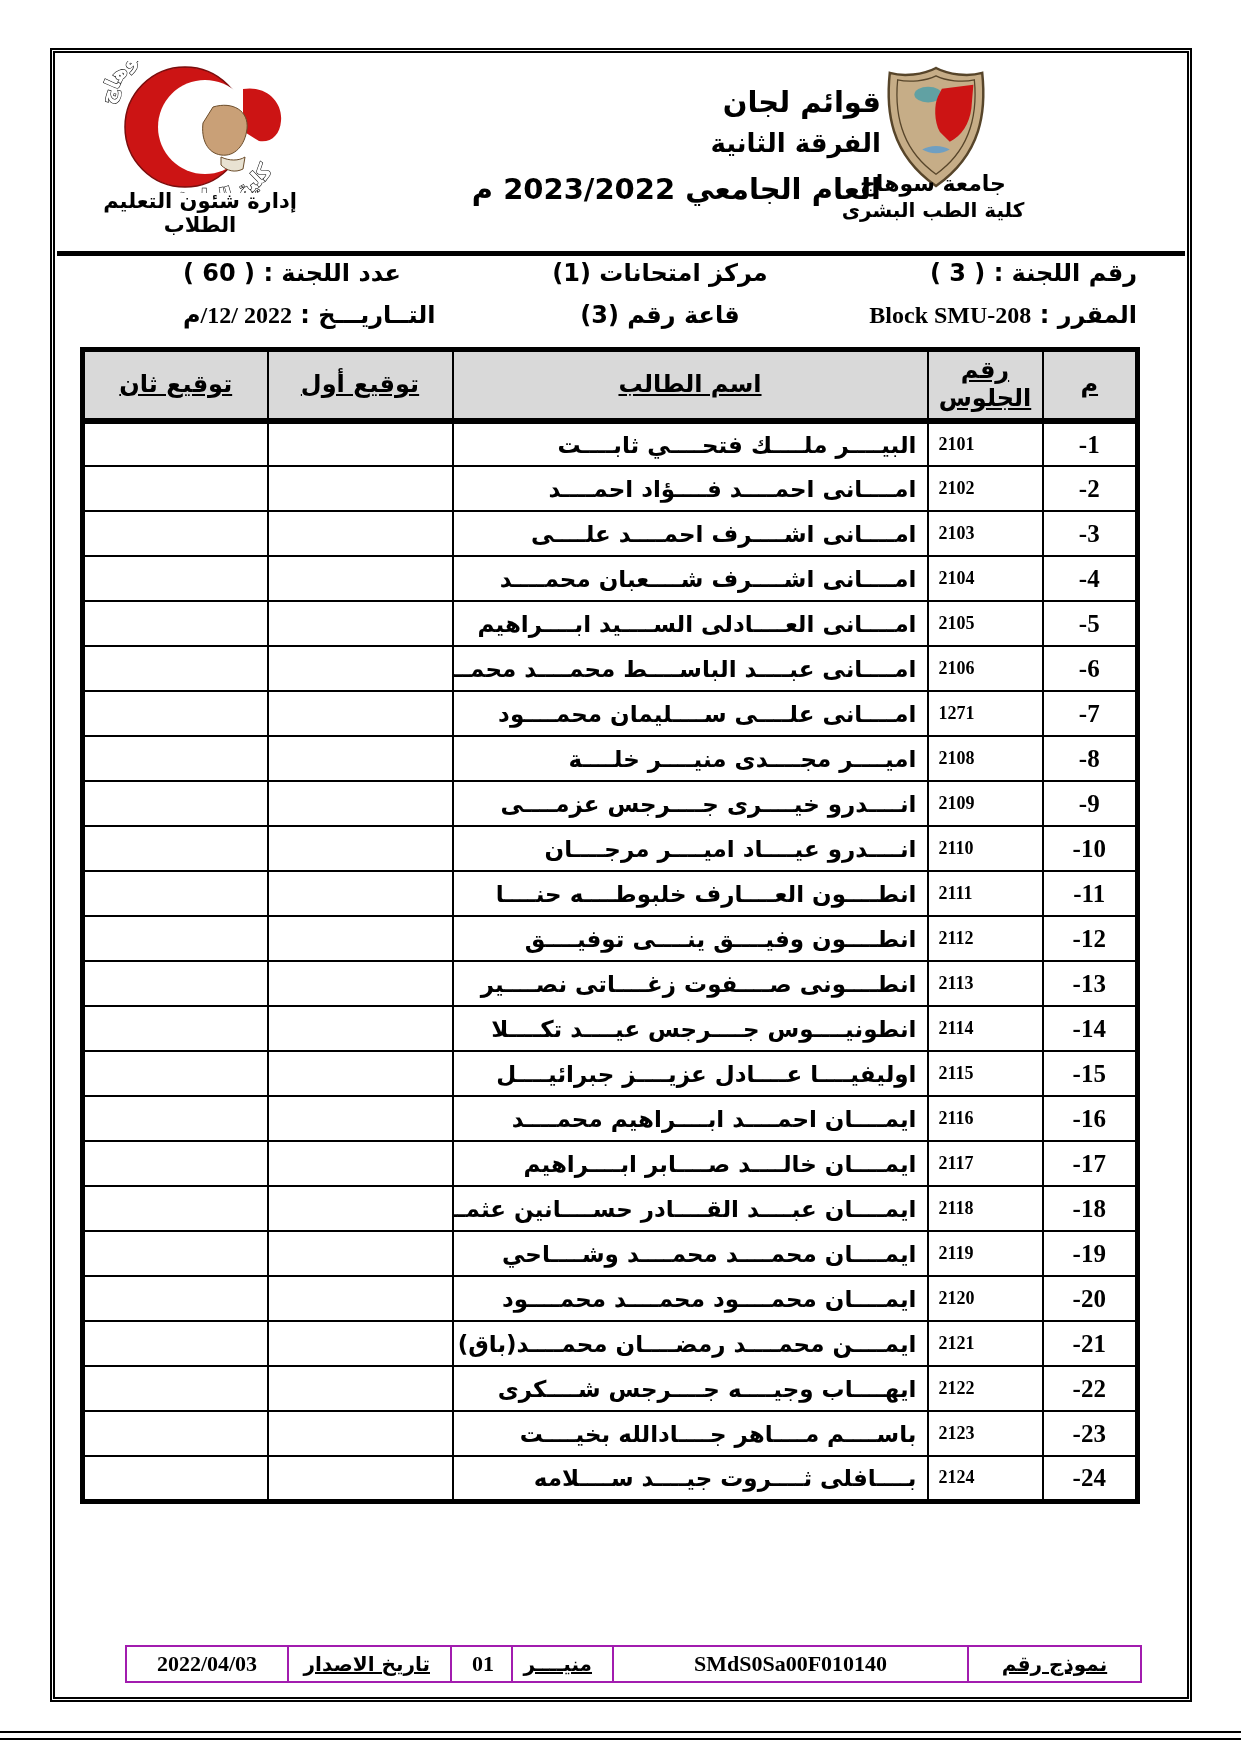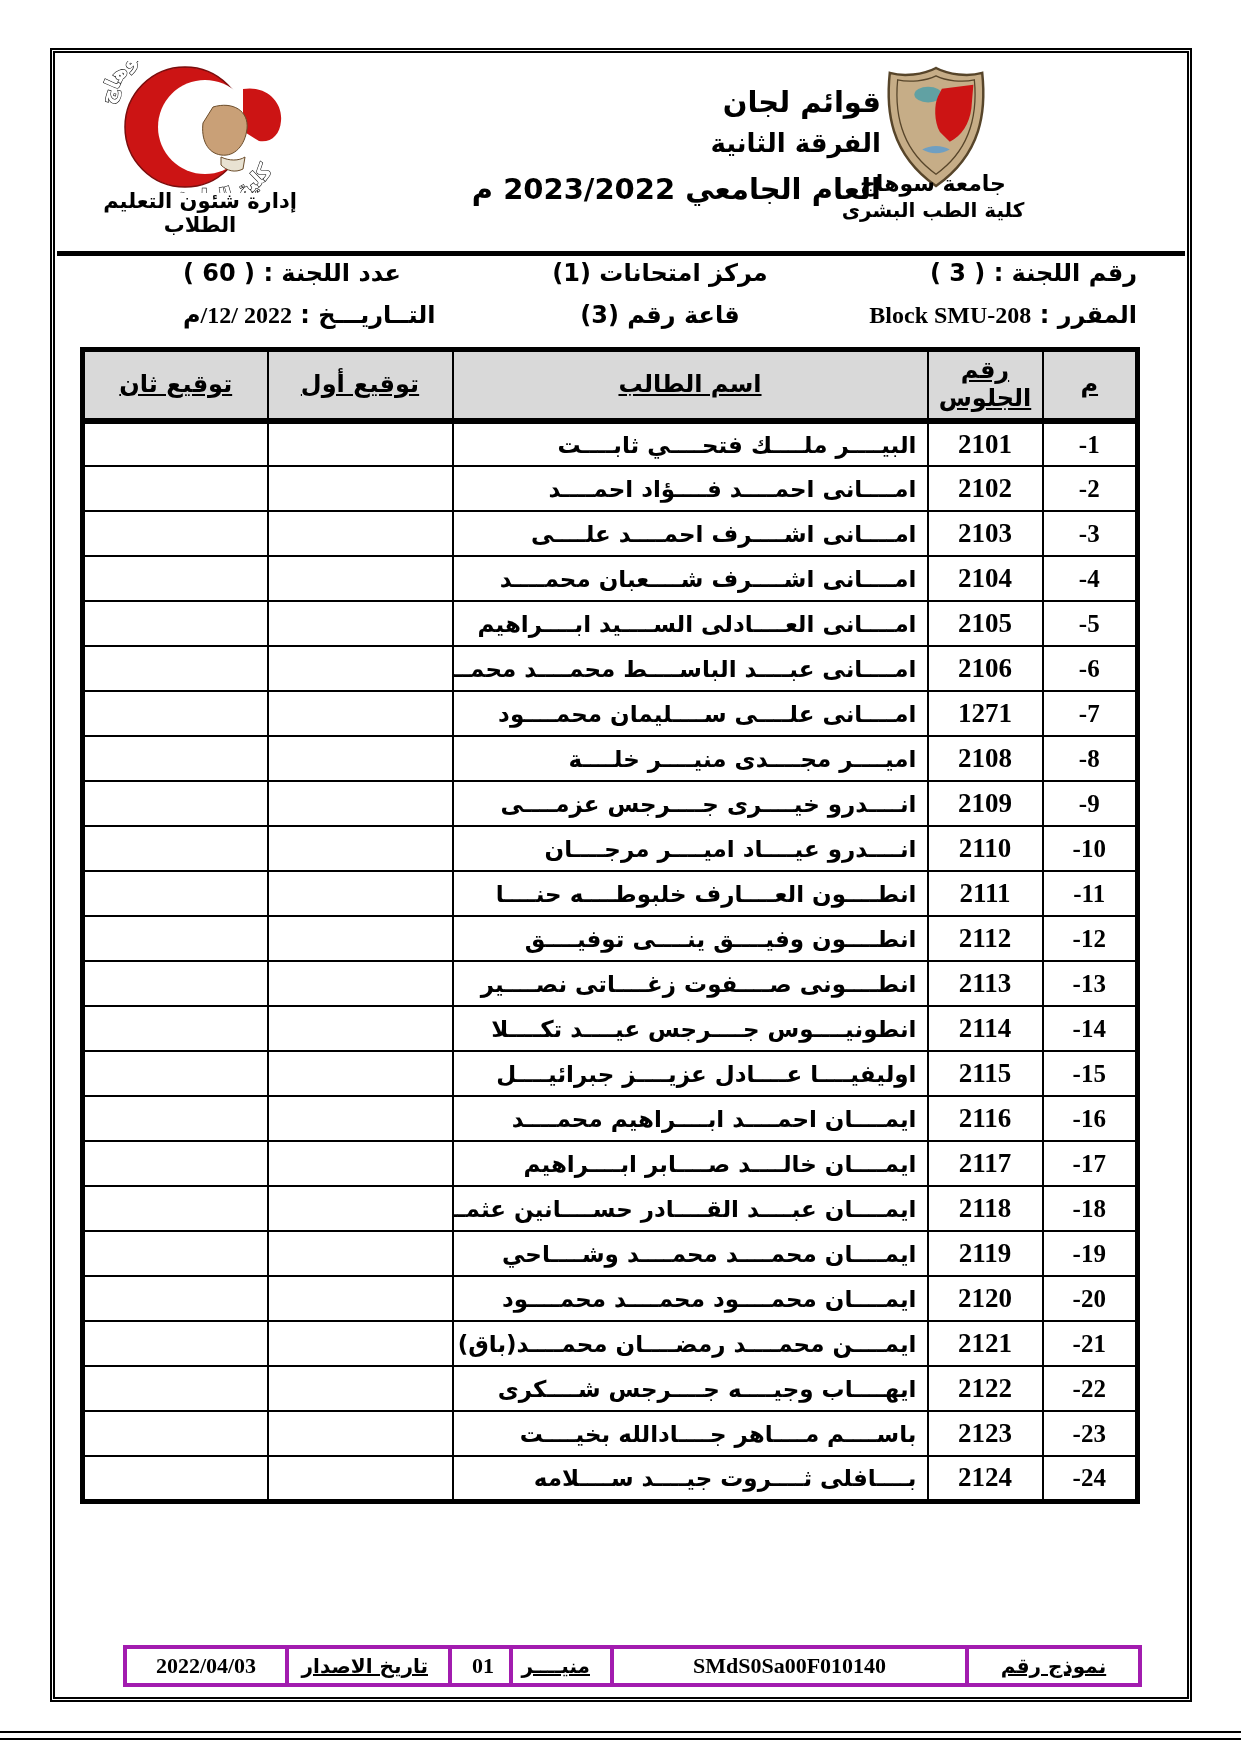--- a/index.html
+++ b/index.html
@@ -42,29 +42,29 @@
   }
   table.main th {
     background:var(--header-bg,#d9d9d9); border:2px solid #000; border-bottom:6px solid #000;
     height:66px; font-size:24px; line-height:1.15; padding:0; font-weight:bold;text-decoration:underline;
   }
   table.main td {
     border:2px solid #000; height:45px; padding:0 10px; box-sizing:border-box;
     overflow:hidden; white-space:nowrap;
   }
   td.cell-index { text-align:center; font-family:"Liberation Serif", serif; font-size:25px; font-weight:bold; }
-  td.cell-seat  { text-align:center; font-family:"Liberation Serif", serif; font-size:27px; font-weight:bold; }
+  td.cell-seat  { font-family:"Liberation Serif", serif; font-size:18px; font-weight:bold; }
   td.cell-name  { text-align:right; font-size:23px; padding-right:14px; }
   
   table.footer {
     position:absolute; top:1592px; right:45px; width:1015px;
     border-collapse:collapse; table-layout:fixed; direction:rtl;
     border:2px solid #000; font-size:20px;
   }
-  table.footer td { border:4px solid #a21caf; height:34px; padding:0 20px; white-space:nowrap; overflow:hidden; }
+  table.footer td { border:2px solid #a21caf; height:34px; padding:0 20px; white-space:nowrap; overflow:hidden; }
   .ft-label { text-align:center;text-decoration:underline; }
   .ft-latin { font-family:"Liberation Serif", serif; font-size:22px; text-align:center; direction:ltr; }
   
   .bottom-rule { position:absolute; left:0; right:0; top:1731px; height:5px;
                  border-top:2px solid #000; border-bottom:2px solid #000; }
   .logo-arc-text { font-size:21px; font-weight:bold; fill:#fff; stroke:#000; stroke-width:1.1; paint-order:stroke; font-family:"DejaVu Sans", sans-serif; }
 </style>
 </head>
 <body>
 

